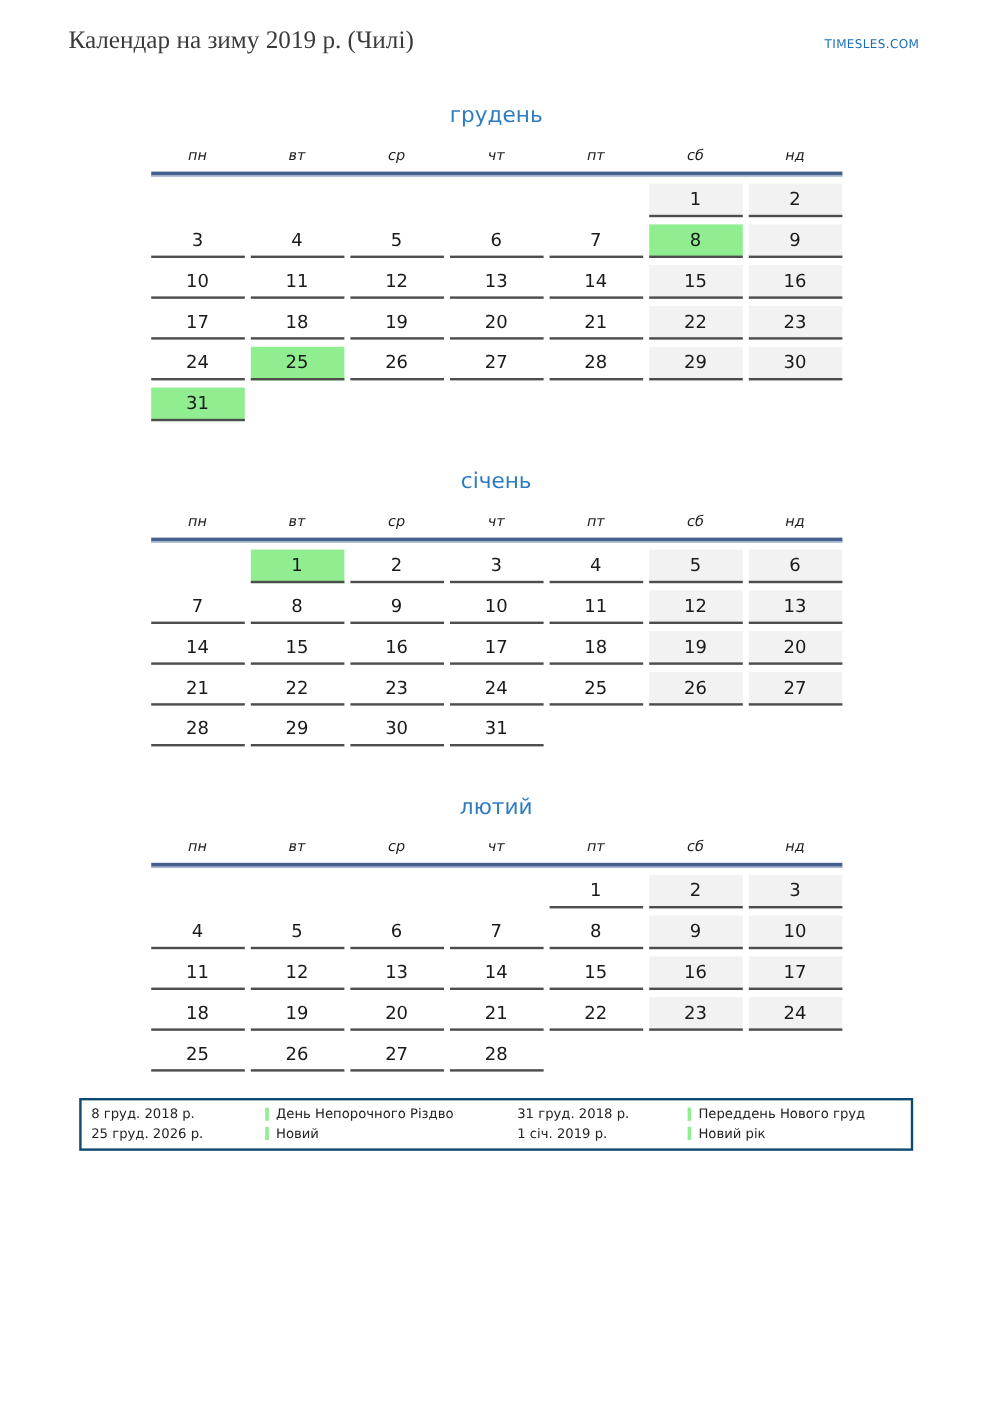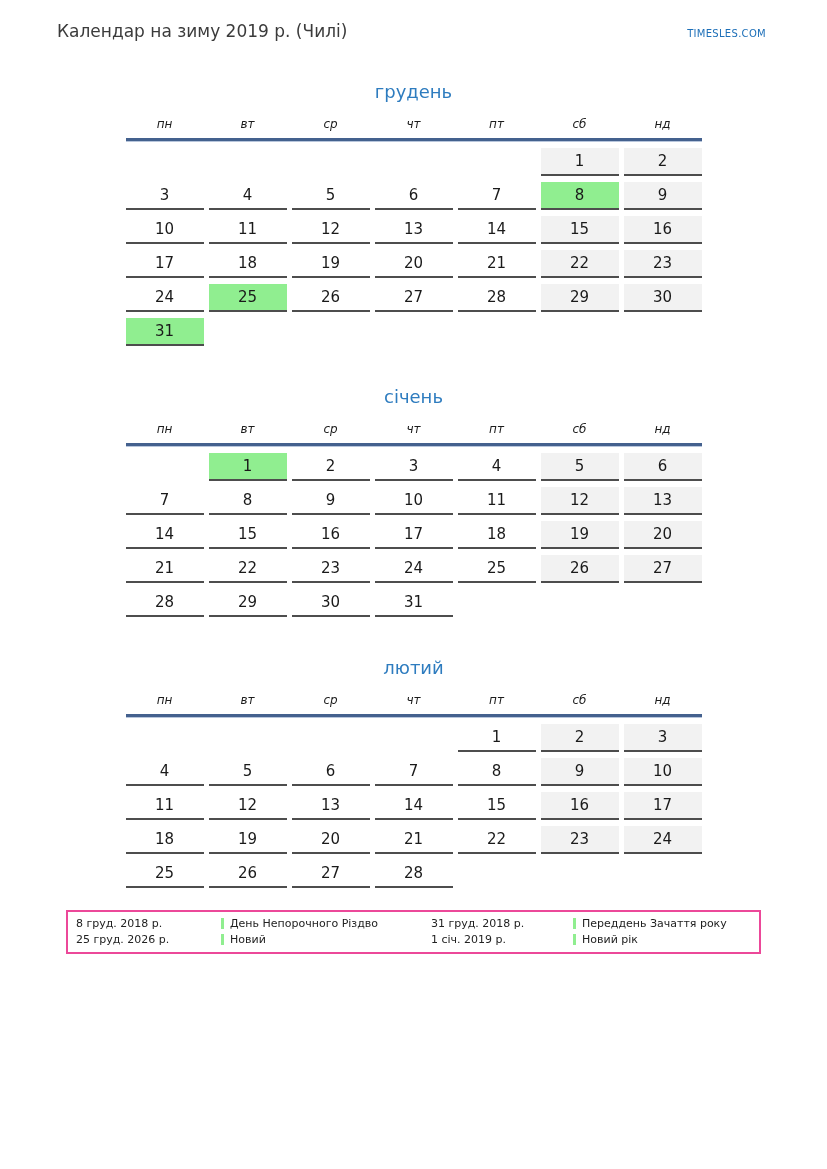--- a/index.html
+++ b/index.html
@@ -18,21 +18,21 @@
     background:#ffffff;
     font-family:"DejaVu Sans","Liberation Sans",sans-serif;
     color:var(--text);
     position:relative;
     overflow:hidden;
   }
   .page-header{
     display:flex;justify-content:space-between;align-items:baseline;
     padding:21px 61px 0 57px;
   }
-  .page-title{font-size:17px;color:#3b3b3b;}
+  .page-title{font-size:21px;color:#3b3b3b;font-family:Liberation Serif, serif;}
   .site-logo{font-size:10px;color:var(--logo);letter-spacing:.3px;text-decoration:none;cursor:pointer;}
   .month{width:576px;margin:40px auto 0 auto;}
   .month-title{
     text-align:center;color:var(--month-title);
     font-size:18px;font-weight:normal;margin:0 0 15px 0;
   }
   .weekday-row,.weeks{
     display:grid;
     grid-template-columns:repeat(7,78px);
     column-gap:5px;
@@ -45,21 +45,21 @@
     height:26px;line-height:26px;text-align:center;
     font-size:15px;color:var(--text);
     border-bottom:2px solid transparent;
   }
   .cell.day{background:#ffffff;border-bottom-color:var(--cell-border);}
   .cell.weekend{background:var(--weekend);border-bottom-color:var(--cell-border);}
   .cell.holiday{background:var(--holiday);border-bottom-color:var(--cell-border);}
   .cell.empty{background:transparent;}
   .legend{
     width:683px;margin:22px auto 16px auto;
-    border:2px solid #ec4899;
+    border:2px solid #0c4a6e;
     padding:4px 0 5px 8px;
   }
   .legend-grid{
     display:grid;
     grid-template-columns:145px 210px 142px auto;
     row-gap:1px;
     font-size:11px;line-height:15px;color:#222;
   }
   .legend-name{display:flex;align-items:center;}
   .legend-bar{
@@ -238,21 +238,21 @@
 <footer class="legend">
   <div class="legend-grid">
     <span class="legend-date">8 груд. 2018 р.</span>
     <span class="legend-name">
         <i class="legend-bar"></i>
         <span>День Непорочного Різдво</span>
       </span>
     <span class="legend-date">31 груд. 2018 р.</span>
     <span class="legend-name">
         <i class="legend-bar"></i>
-        <span>Переддень Зачаття року</span>
+        <span>Переддень Нового груд</span>
       </span>
     <span class="legend-date">25 груд. 2026 р.</span>
     <span class="legend-name">
         <i class="legend-bar"></i>
         <span>Новий</span>
       </span>
     <span class="legend-date">1 січ. 2019 р.</span>
     <span class="legend-name">
         <i class="legend-bar"></i>
         <span>Новий рік</span>

